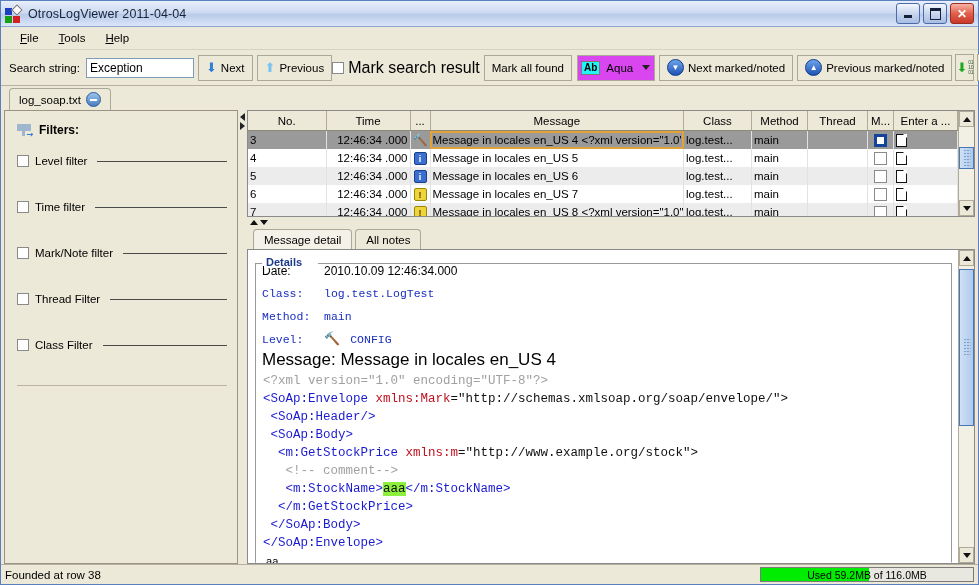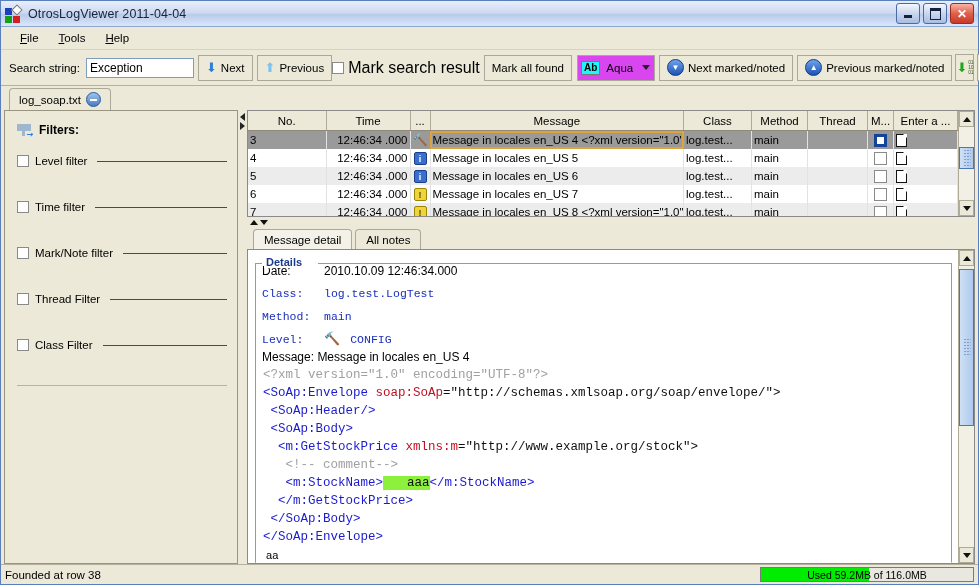--- a/index.html
+++ b/index.html
@@ -318,34 +318,34 @@
   .det-row { display: flex; font-size: 12px; line-height: 16px; margin-top: 7px; }
   .det-key {
     width: 62px; flex: 0 0 62px; color: #1a2fc0;
     font-family: "Liberation Mono", monospace; font-size: 11.5px;
   }
   .det-key.plain { color: #000; font-family: "Liberation Sans", sans-serif; font-size: 12px; }
   .det-val { color: #000; font-family: "Liberation Sans", sans-serif; }
   .det-val.mono { font-family: "Liberation Mono", monospace; font-size: 11.5px; color: #1a2fc0; }
   .det-val.lvl-txt { font-family: "Liberation Mono", monospace; font-size: 11.5px; color: #1a2fc0; display:flex; align-items:center; gap: 10px;}
   .hammer { font-size: 13px; color: #444; }
-  .msgline { font-size: 12px; margin: 2px 0 0 0; }
+  .msgline { font-size: 17px; margin: 2px 0 0 0; }
 
   .xmlbox {
     font-family: "Liberation Mono", monospace;
     font-size: 12.5px; line-height: 18px; white-space: pre;
     margin-top: 2px; padding-left: 1px;
   }
   .x-decl { color: #a0a0a0; }
   .x-tag { color: #1a1ad0; }
   .x-attr { color: #c01020; }
   .x-val { color: #101010; }
   .x-comment { color: #a0a0a0; }
   .x-text { color: #101010; }
-  .hl { background: #8cf03c; padding-left: 24px; }
+  .hl { background: #8cf03c; }
   .plaintext { font-family: "Liberation Sans", sans-serif; font-size: 11px; color:#000; }
 
   
   .statusbar {
     height: 20px; flex: 0 0 20px; background: #ece9d8;
     display: flex; align-items: center; justify-content: space-between;
     padding: 0 4px 0 4px; box-sizing: border-box;
     border-top: 1px solid #b5b0a0;
   }
   .status-text { font-size: 11.5px; color: #000; }
@@ -628,21 +628,21 @@
                 <span class="hammer">🔨</span>
                 <span>CONFIG</span>
               </span>
             </div>
             <div class="msgline">
               <span>Message:</span>
               <span>Message in locales en_US 4</span>
             </div>
 
             <div class="xmlbox"><span class="x-decl">&lt;?xml version="1.0" encoding="UTF-8"?&gt;</span>
-<span class="x-tag">&lt;SoAp:Envelope </span><span class="x-attr">soap:SoAp</span><span class="x-val">="http://schemas.xmlsoap.org/soap/envelope/"&gt;</span>
+<span class="x-tag">&lt;SoAp:Envelope </span><span class="x-attr">xmlns:Mark</span><span class="x-val">="http://schemas.xmlsoap.org/soap/envelope/"&gt;</span>
 <span class="x-tag"> &lt;SoAp:Header/&gt;</span>
 <span class="x-tag"> &lt;SoAp:Body&gt;</span>
 <span class="x-tag">  &lt;m:GetStockPrice </span><span class="x-attr">xmlns:m</span><span class="x-val">="http://www.example.org/stock"&gt;</span>
 <span class="x-comment">   &lt;!-- comment--&gt;</span>
 <span class="x-tag">   &lt;m:StockName&gt;</span><span class="hl x-text">aaa</span><span class="x-tag">&lt;/m:StockName&gt;</span>
 <span class="x-tag">  &lt;/m:GetStockPrice&gt;</span>
 <span class="x-tag"> &lt;/SoAp:Body&gt;</span>
 <span class="x-tag">&lt;/SoAp:Envelope&gt;</span>
 <span class="plaintext"> aa</span>
 <span class="x-decl">&lt;?xml version="1.0" encoding="UTF-8"?&gt;</span></div>

